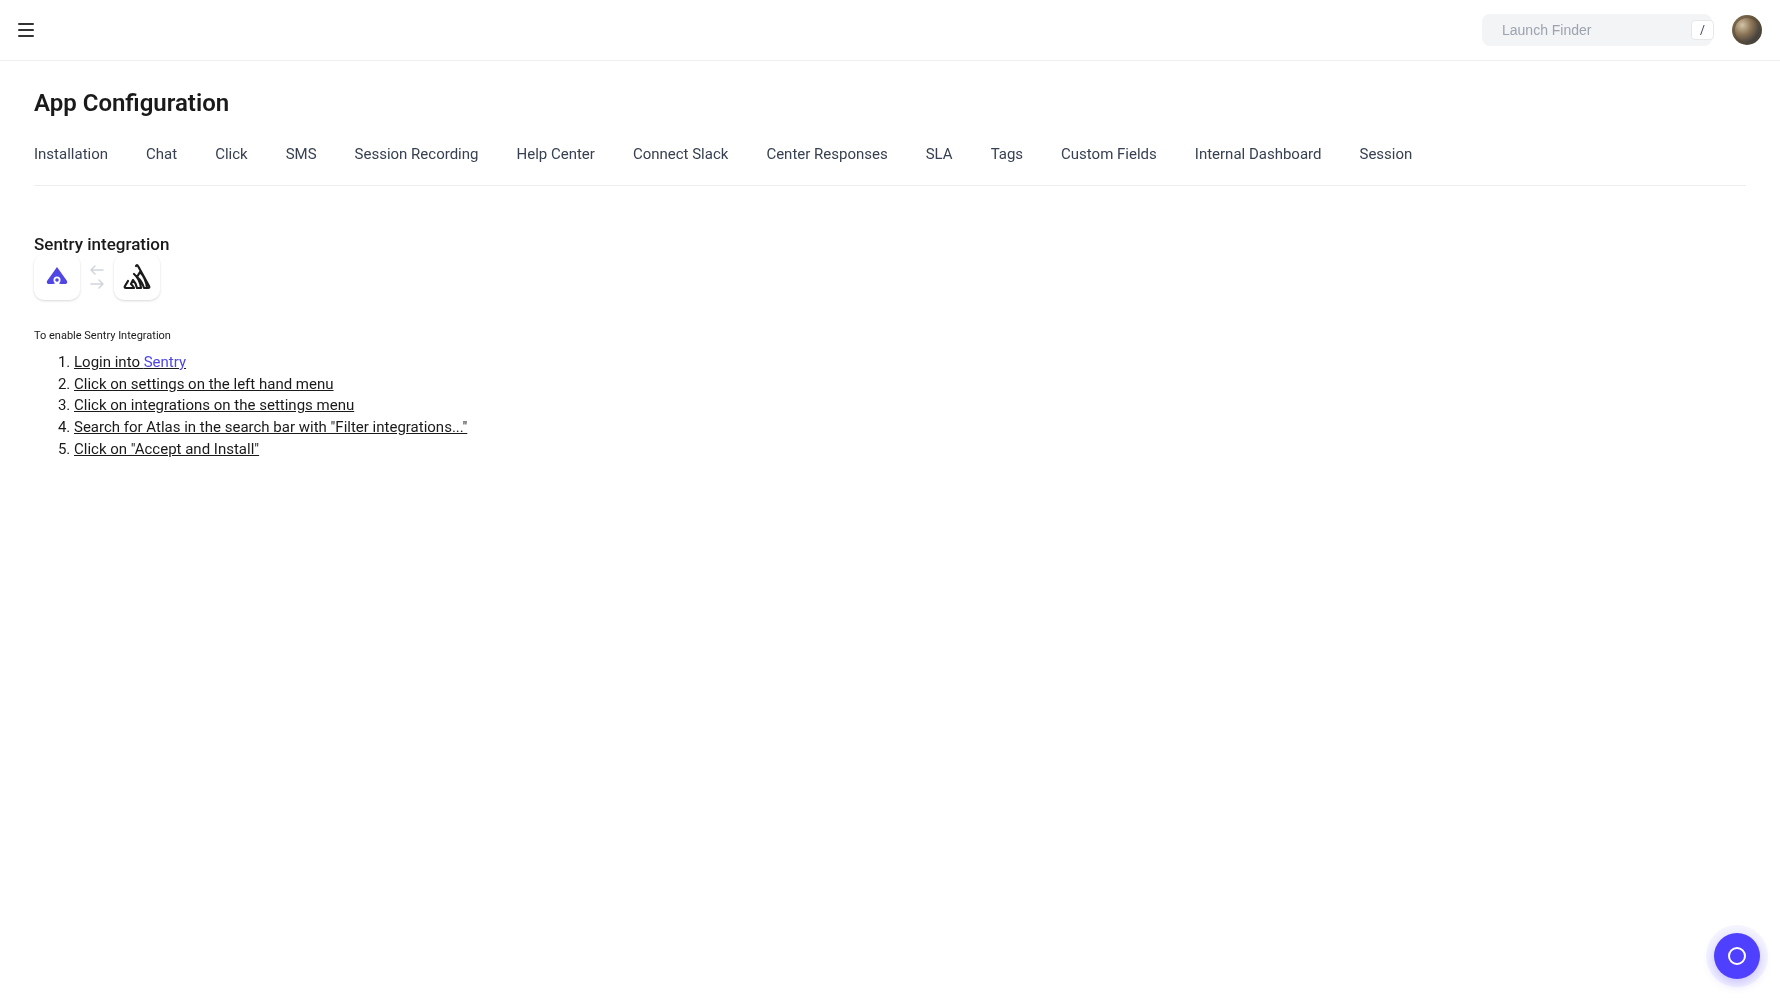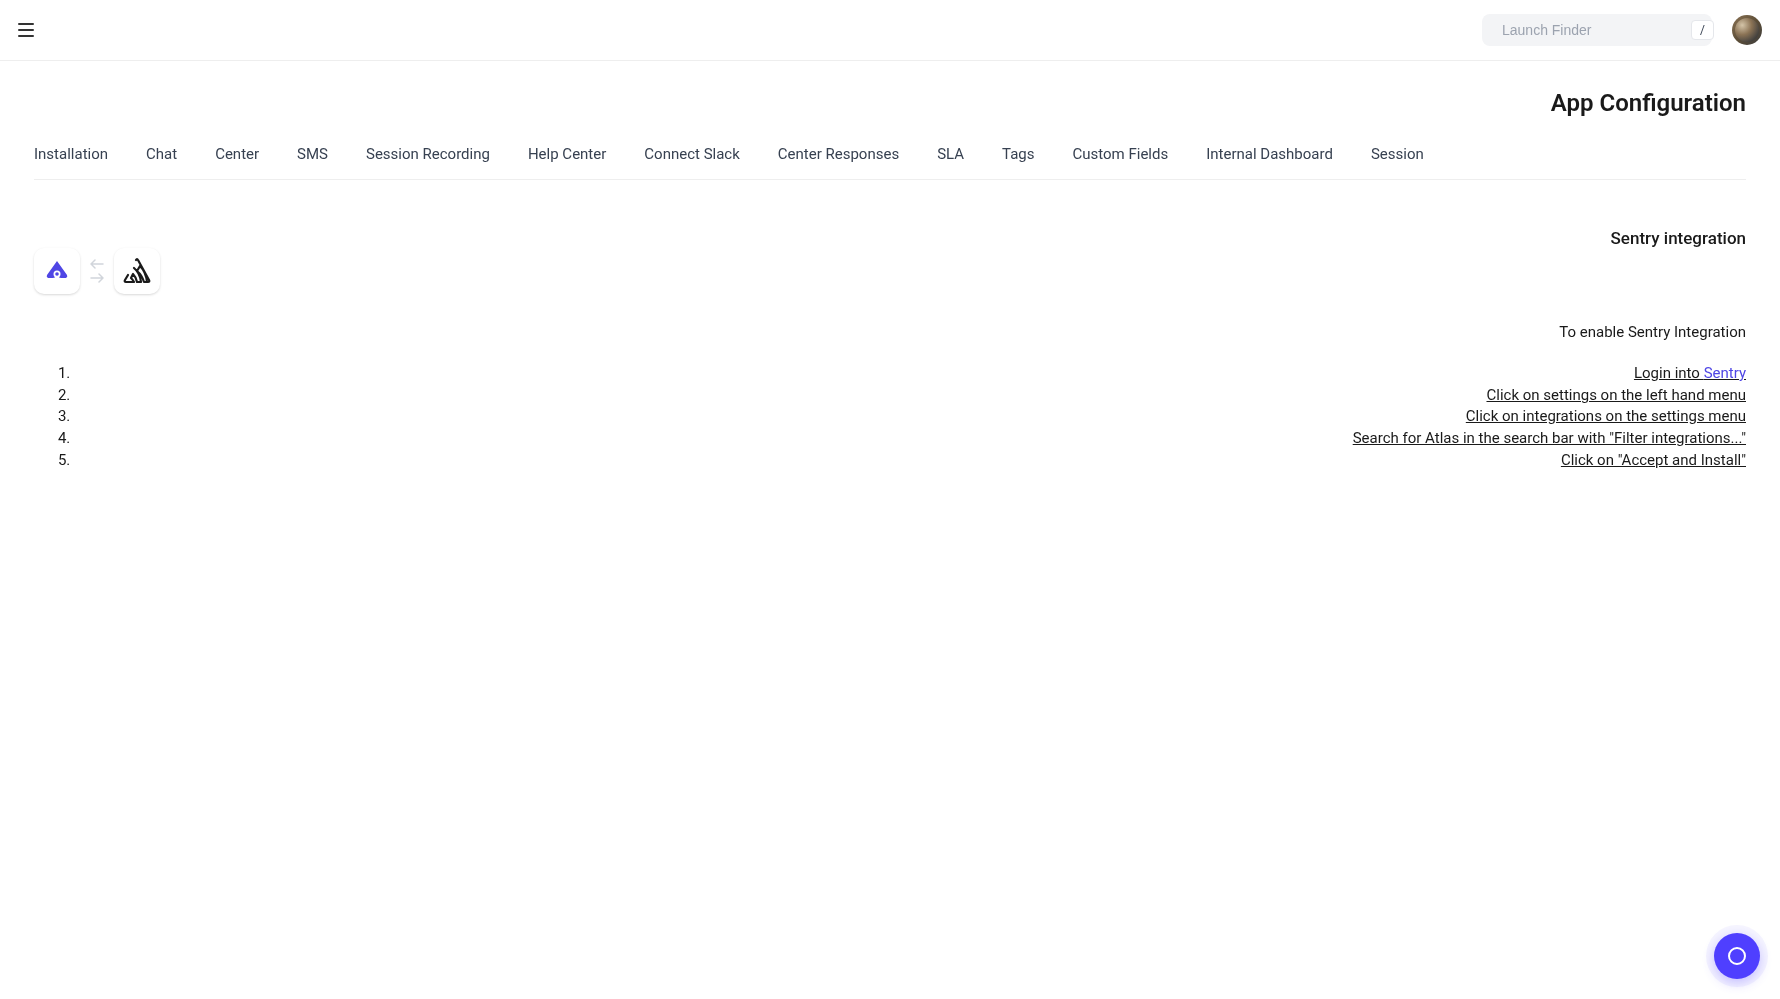--- a/index.html
+++ b/index.html
@@ -83,33 +83,32 @@
     }
     .avatar::after {
       content: "";
       position: absolute;
       inset: 3px;
       border-radius: 50%;
       background: radial-gradient(circle at 30% 30%, #d4c4a8 0%, #8b7355 40%, #3d3d3d 80%);
     }
     .page-content {
       padding: 28px 34px;
-      text-align: right;
     }
     .page-title {
       font-size: 24px;
       font-weight: 600;
       color: #1a1a1a;
       margin-bottom: 28px;
     }
     .tabs {
       display: flex;
       gap: 38px;
       border-bottom: 1px solid #eee;
-      padding-bottom: 0;
+      padding-bottom: 6px;
     }
     .tab {
       font-size: 15px;
       color: #374151;
       padding-bottom: 16px;
       cursor: pointer;
       white-space: nowrap;
     }
     .section-title {
       font-size: 17px;
@@ -133,23 +132,23 @@
       justify-content: center;
       background: #fff;
     }
     .arrows {
       display: flex;
       flex-direction: column;
       gap: 4px;
       color: #d1d5db;
     }
     .intro-text {
-      font-size: 15px;
-      color: #1a1a1a;
-      margin-bottom: 19px;
+      font-size: 11px;
+      color: #1a1a1a;
+      margin-bottom: 8px;
       line-height: 1.45;
     }
     .steps-list {
       list-style: decimal;
       padding-left: 40px;
       font-size: 15px;
       color: #1a1a1a;
       line-height: 1.45;
     }
     .steps-list li {
@@ -204,21 +203,21 @@
     <div class="avatar"></div>
   </div>
 </div>
 
 <div class="page-content">
   <h1 class="page-title">App Configuration</h1>
 
   <div class="tabs">
     <div class="tab">Installation</div>
     <div class="tab">Chat</div>
-    <div class="tab">Center</div>
+    <div class="tab">Click</div>
     <div class="tab">SMS</div>
     <div class="tab">Session Recording</div>
     <div class="tab">Help Center</div>
     <div class="tab">Connect Slack</div>
     <div class="tab">Center Responses</div>
     <div class="tab">SLA</div>
     <div class="tab">Tags</div>
     <div class="tab">Custom Fields</div>
     <div class="tab">Internal Dashboard</div>
     <div class="tab">Session</div>

